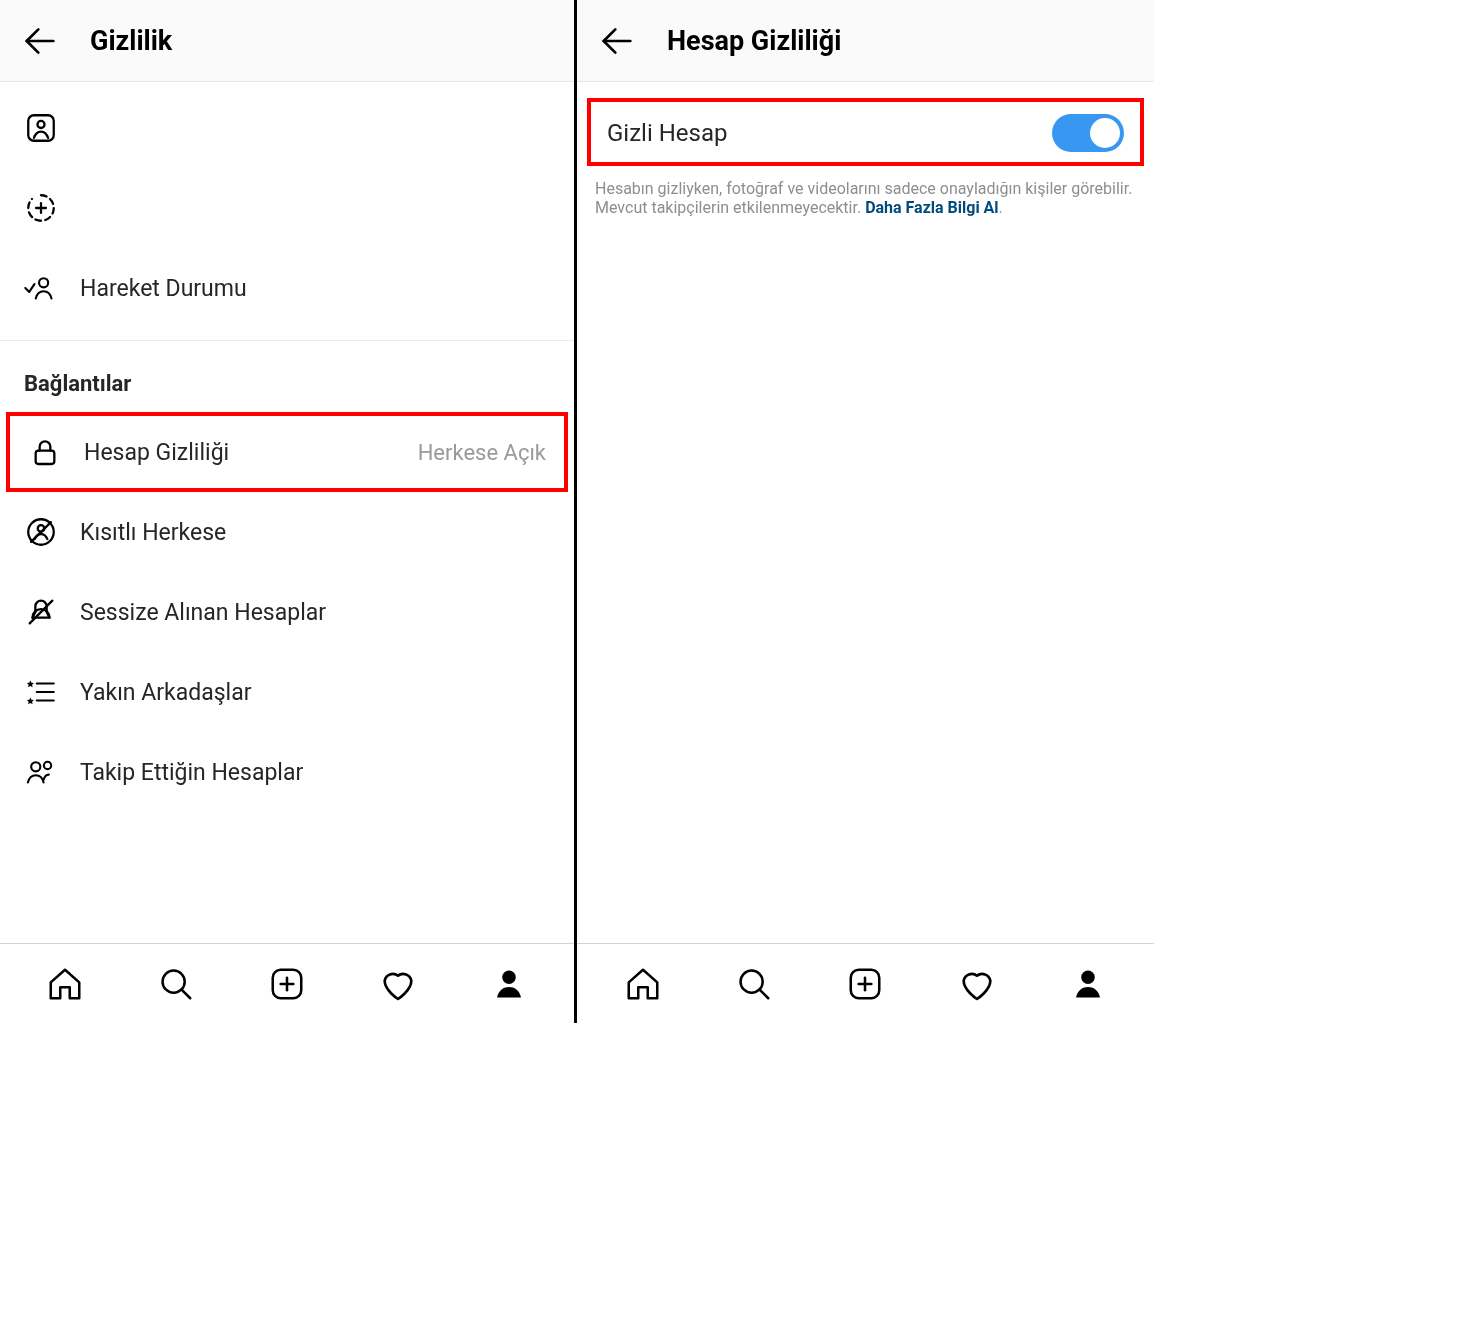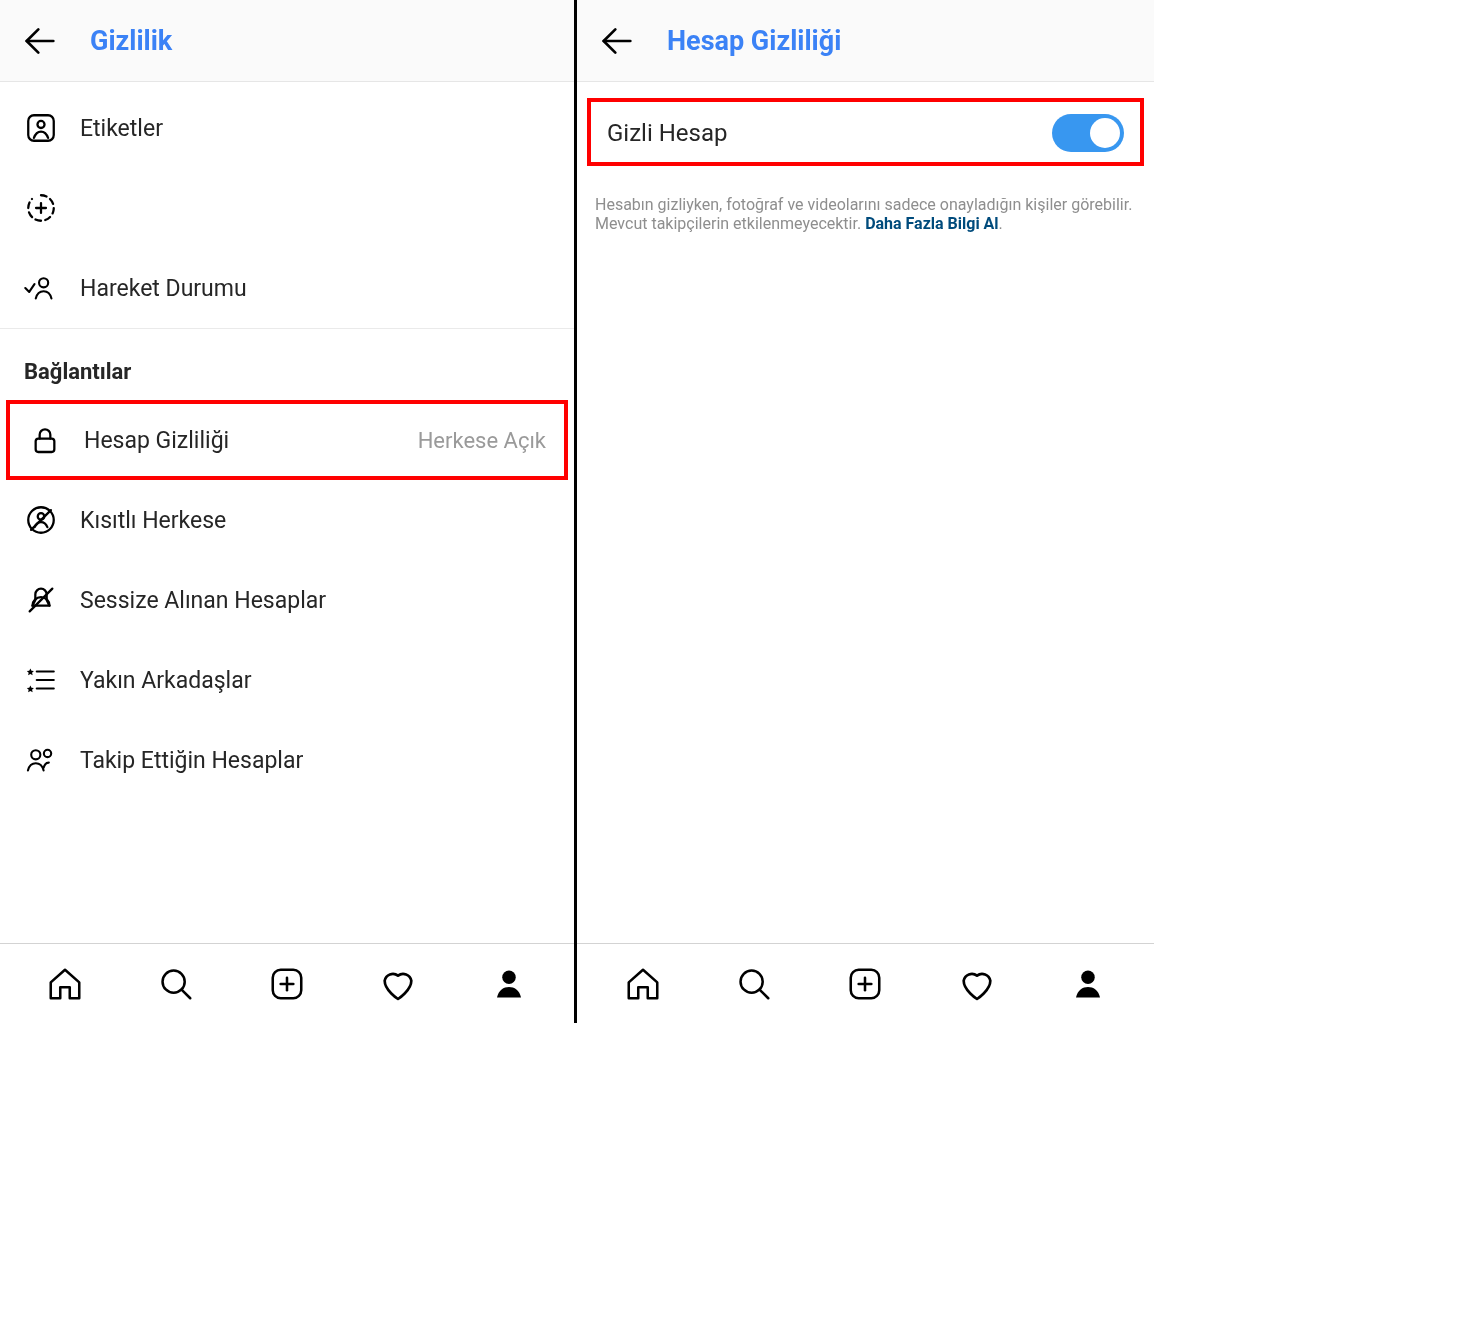--- a/index.html
+++ b/index.html
@@ -30,21 +30,21 @@
     gap: 28px;
   }
   .back-arrow {
     width: 44px; height: 44px;
     display:flex; align-items:center; justify-content:center;
     cursor: pointer;
   }
   .header-title {
     font-size: 27px;
     font-weight: 700;
-    color: #3b82f6;
+    color: #000000;
   }
   .content {
     flex: 1;
     overflow-y: auto;
     padding-top: 6px;
   }
   .list-item {
     display: flex;
     align-items: center;
     height: 80px;
@@ -66,21 +66,21 @@
   .list-item .value {
     font-size: 22px;
     color: #9a9a9a;
   }
   .section-header {
     font-size: 22px;
     font-weight: 700;
     color: #262626;
     padding: 30px 24px 16px 24px;
     border-top: 1px solid #eaeaea;
-    margin-top: 0;
+    margin-top: 12px;
   }
   .highlight-red {
     border: 4px solid #ff0000;
     margin: 0 6px;
     padding-left: 18px;
     padding-right: 18px;
   }
   .bottom-nav {
     height: 80px;
     border-top: 1px solid #d3d3d3;
@@ -113,21 +113,21 @@
   }
   .toggle .knob {
     position:absolute;
     top: 4px; right: 4px;
     width: 30px; height: 30px;
     background: #fff;
     border-radius: 50%;
   }
   .toggle-highlight {
     border: 4px solid #ff0000;
-    margin: 10px 10px 16px 10px;
+    margin: 10px 10px 0 10px;
   }
   .desc {
     font-size: 16px;
     color: #8e8e8e;
     padding: 14px 18px 0 18px;
     line-height: 1.18;
   }
   .desc .link {
     color: #004b7c;
     font-weight: 700;
@@ -151,21 +151,20 @@
   <div class="content">
 
     <div class="list-item">
       <span class="icon">
         <svg width="34" height="34" viewBox="0 0 24 24" fill="none" stroke="#000" stroke-width="1.6" stroke-linecap="round" stroke-linejoin="round">
             <rect x="3" y="3" width="18" height="18" rx="4"></rect>
             <circle cx="12" cy="9.5" r="2.5"></circle>
             <path d="M7 19c1-3 3-4.5 5-4.5s4 1.5 5 4.5"></path>
           </svg>
       </span>
-      <span class="label">Etiketler</span>
     </div>
 
     <div class="list-item">
       <span class="icon">
         <svg width="34" height="34" viewBox="0 0 24 24" fill="none" stroke="#000" stroke-width="1.6" stroke-linecap="round" stroke-linejoin="round">
             <path d="M12 3a9 9 0 1 1-6.36 2.64" stroke-dasharray="4 3"></path>
             <line x1="12" y1="8.5" x2="12" y2="15.5"></line>
             <line x1="8.5" y1="12" x2="15.5" y2="12"></line>
           </svg>
       </span>

